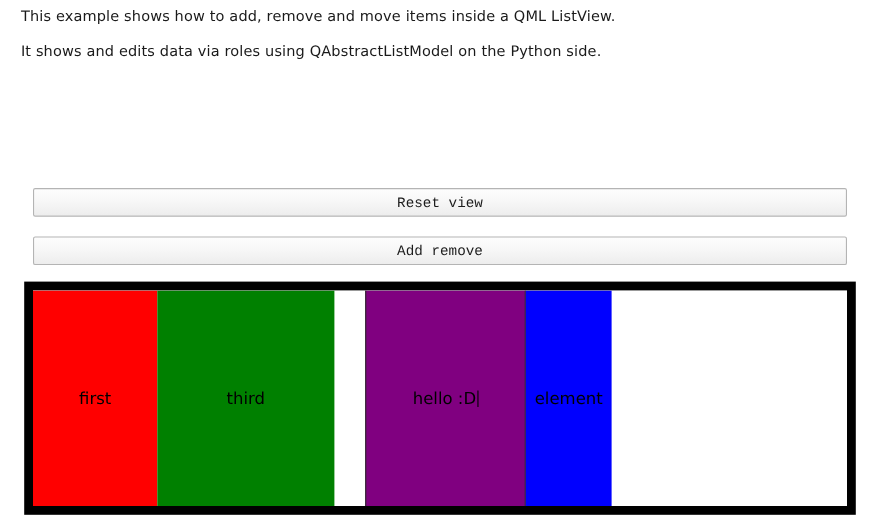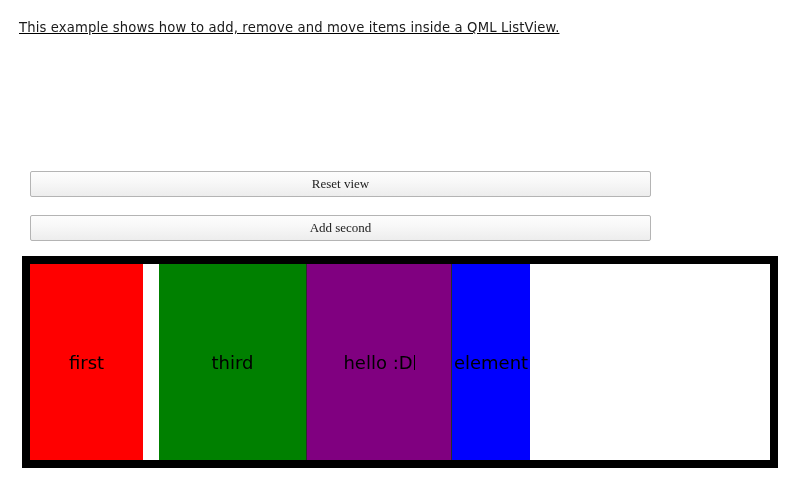--- a/index.html
+++ b/index.html
@@ -12,44 +12,43 @@
     background: #ffffff;
     font-family: "DejaVu Sans", "Liberation Sans", sans-serif;
     overflow: hidden;
     position: relative;
   }
 
   
   .description {
     position: absolute;
     left: 19px;
-    top: 12px;
+    top: 0;
     width: 760px;
-    text-decoration: underline;
   }
   .desc-line {
     font-size: 13.2px;
     line-height: 31.5px;
     color: #1a1a1a;
     white-space: nowrap;
     letter-spacing: 0.01em;
   }
 
   
   .button {
     position: absolute;
     left: 30px;
-    width: 621px;
+    width: 740px;
     height: 26px;
     box-sizing: border-box;
     border: 1px solid #b4b4b4;
     border-radius: 2px;
     background: linear-gradient(to bottom, #fdfdfd 0%, #f7f7f7 45%, #ededed 100%);
     color: #1c1c1c;
-    font-family: Liberation Serif, serif;
+    font-family: Liberation Mono, monospace;
     font-size: 13px;
     display: flex;
     align-items: center;
     justify-content: center;
     padding: 12px;
     cursor: default;
   }
   #reset-view-button { top: 171px; }
   #add-element-button { top: 215px; }
 
@@ -79,55 +78,57 @@
     display: flex;
     align-items: center;
     justify-content: center;
     box-sizing: border-box;
     flex: 0 0 auto;
     cursor: pointer;
   }
   .list-item.dragging {
     border-left: 1px solid #2b2b2b;
     border-right: 1px solid #2b2b2b;
+    margin-left: 28px;
   }
   .item-label {
     font-family: "DejaVu Sans", "Liberation Sans", sans-serif;
-    font-size: 18px;
+    font-size: 15px;
     color: #000000;
     white-space: nowrap;
     display: inline-flex;
     align-items: center;
   }
   .text-caret {
     display: inline-block;
     width: 1px;
     height: 15px;
     background: #000000;
     margin-left: 1px;
     vertical-align: middle;
   }
 </style>
 </head>
 <body>
 
 <div class="description">
   <div class="desc-line">This example shows how to add, remove and move items inside a QML ListView.</div>
+  <div class="desc-line">It shows and edits data via roles using QAbstractListModel on the Python side.</div>
 </div>
 
 <button class="button" id="reset-view-button">Reset view</button>
 
-<button class="button" id="add-element-button">Add second</button>
+<button class="button" id="add-element-button">Add remove</button>
 
 <div class="listview-frame">
   <div class="listview-track" id="listview-track">
       <div class="list-item" style="width: 113px; background: rgb(255, 0, 0);">
         <span class="item-label">first</span>
       </div>
-      <div class="list-item" style="width: 147px; background: rgb(0, 128, 0); margin-left: 16px;">
+      <div class="list-item" style="width: 161px; background: rgb(0, 128, 0);">
         <span class="item-label">third</span>
       </div>
       <div class="list-item dragging" style="width: 146px; background: rgb(128, 0, 128);">
         <span class="item-label">hello :D<span class="text-caret"></span></span>
       </div>
       <div class="list-item" style="width: 78px; background: rgb(0, 0, 255);">
         <span class="item-label">element</span>
       </div>
     </div>
 </div>

